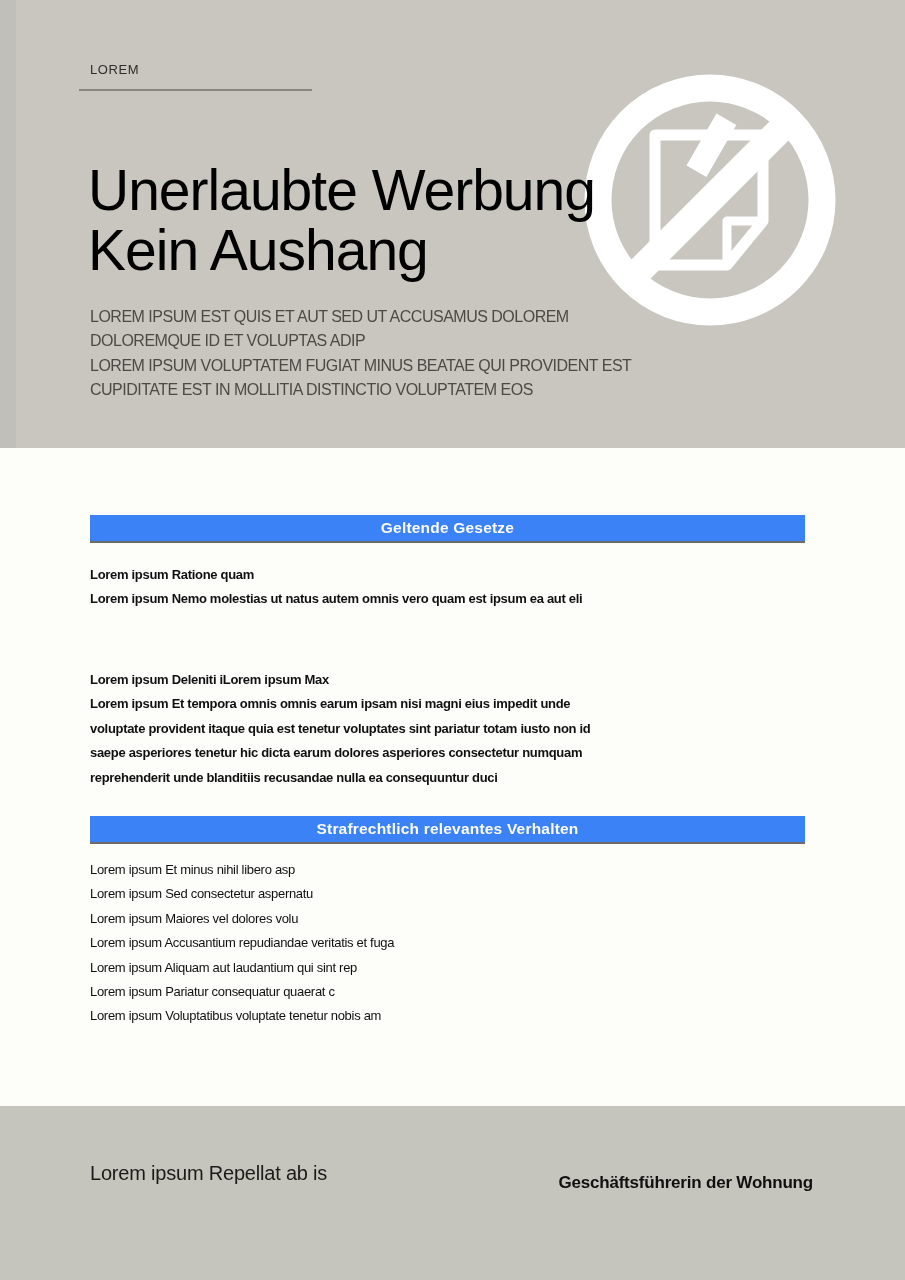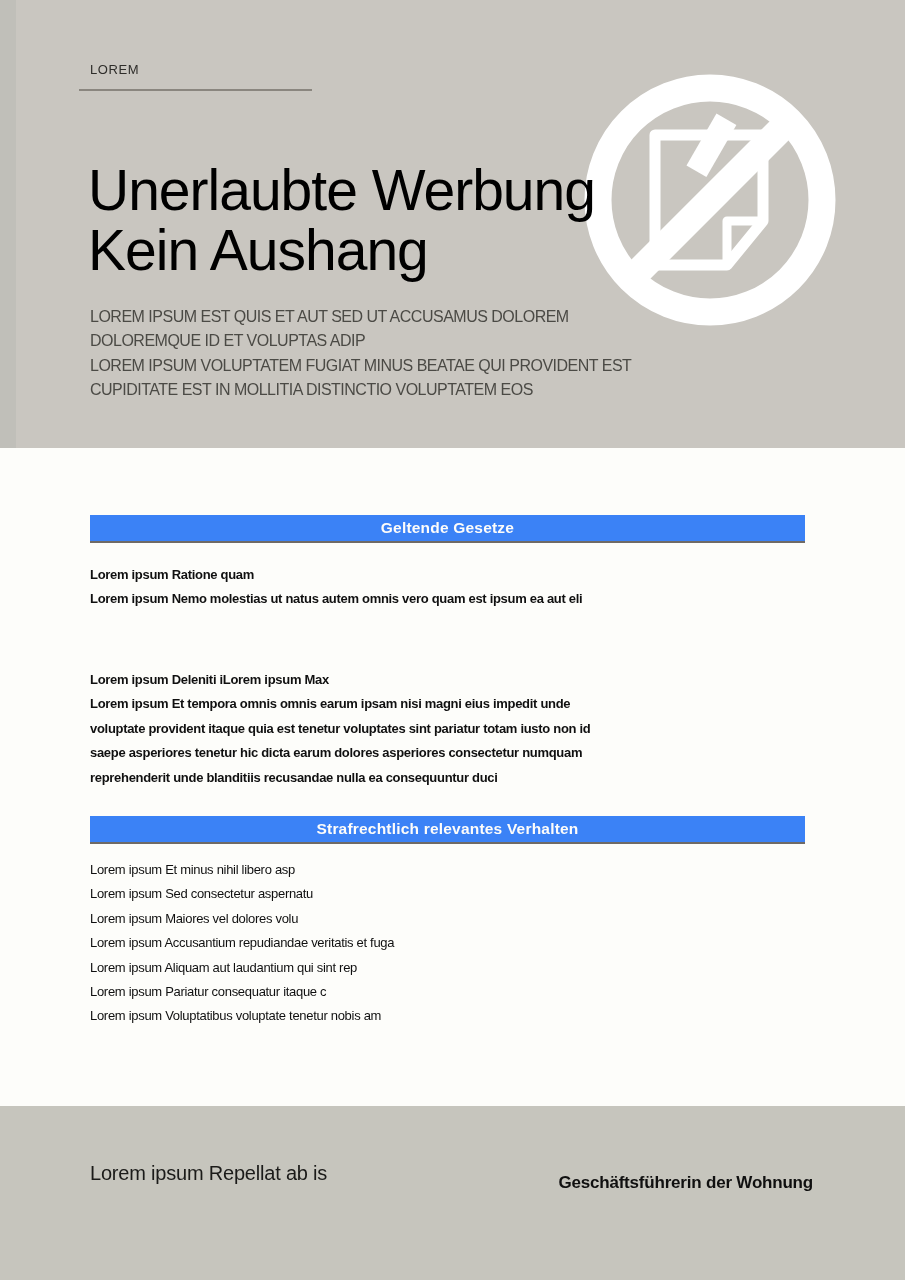--- a/index.html
+++ b/index.html
@@ -125,21 +125,21 @@
   <div class="section-bar bar-criminal">
     <span>Strafrechtlich relevantes Verhalten</span>
   </div>
 
   <div class="text-block block-criminal">
     <div>Lorem ipsum Et minus nihil libero asp</div>
     <div>Lorem ipsum Sed consectetur aspernatu</div>
     <div>Lorem ipsum Maiores vel dolores volu</div>
     <div>Lorem ipsum Accusantium repudiandae veritatis et fuga</div>
     <div>Lorem ipsum Aliquam aut laudantium qui sint rep</div>
-    <div>Lorem ipsum Pariatur consequatur itaque c</div>
+    <div>Lorem ipsum Pariatur consequatur quaerat c</div>
     <div>Lorem ipsum Voluptatibus voluptate tenetur nobis am</div>
   </div>
 
   <div class="bottom-band">
     <div class="footer-left">Lorem ipsum Repellat ab is</div>
     <div class="footer-right">Geschäftsführerin der Wohnung</div>
   </div>
 
 </div>
 

